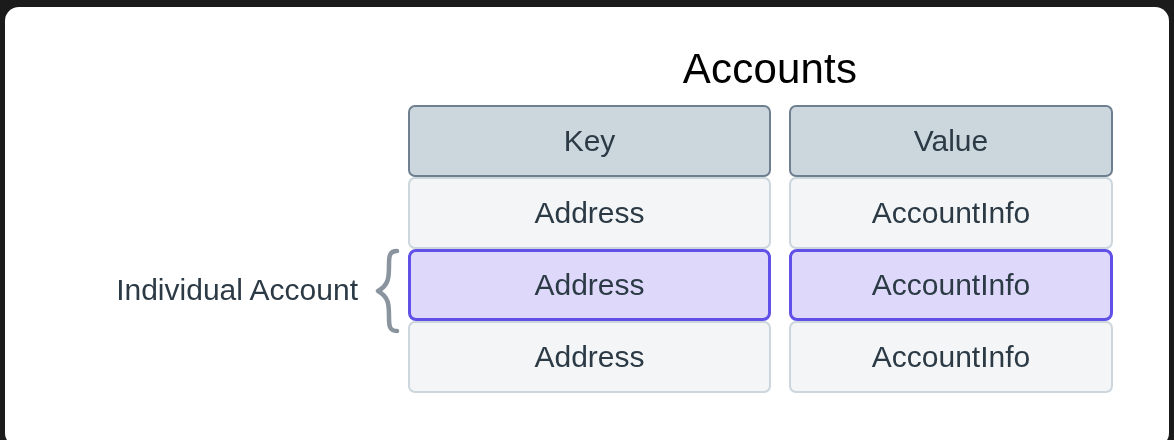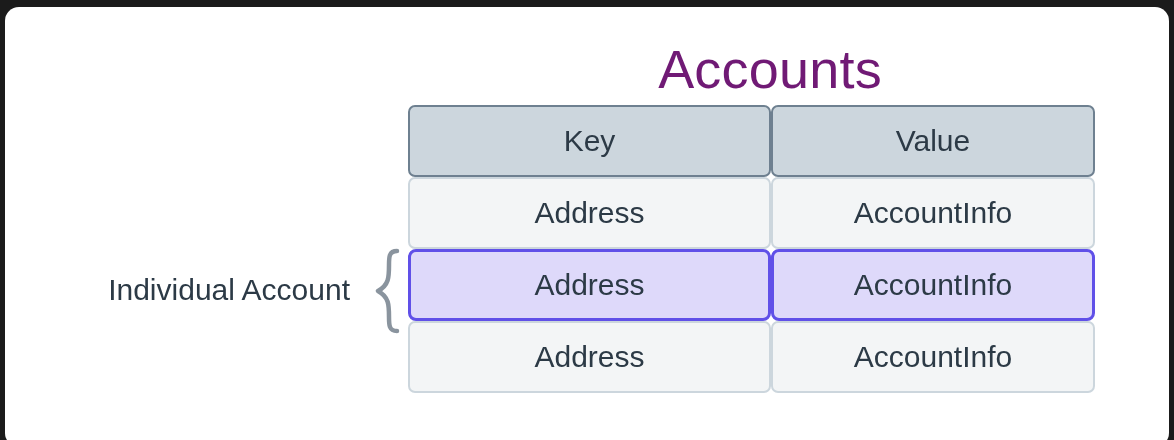--- a/index.html
+++ b/index.html
@@ -34,31 +34,31 @@
     height: 433px;
   }
 
   
   #title {
     position: absolute;
     left: 403px;
     top: 36px;
     width: 724px;
     text-align: center;
-    font-size: 54px;
+    font-size: 42px;
     line-height: 52px;
-    color: #701a75;
+    color: #000000;
     letter-spacing: 0.2px;
     white-space: nowrap;
   }
 
   
   #brace-label {
     position: absolute;
-    left: 45px;
+    left: 53px;
     top: 263px;
     width: 300px;
     text-align: right;
     font-size: 30px;
     line-height: 40px;
     color: #2c3a46;
     white-space: nowrap;
   }
 
   #brace-wrap {
@@ -93,21 +93,21 @@
     display: flex;
     align-items: center;
     justify-content: center;
     font-size: 30px;
     line-height: 34px;
     color: #2c3a46;
     white-space: nowrap;
     border-radius: 7px;
   }
 
-  .cell.key   { width: 363px; margin-right: 0; }
+  .cell.key   { width: 363px; margin-right: 18px; }
   .cell.value { width: 324px; }
 
   
   .row.header .cell {
     background: #ccd6dd;
     border: 2px solid #6e8090;
   }
 
   
   .row.data .cell {

